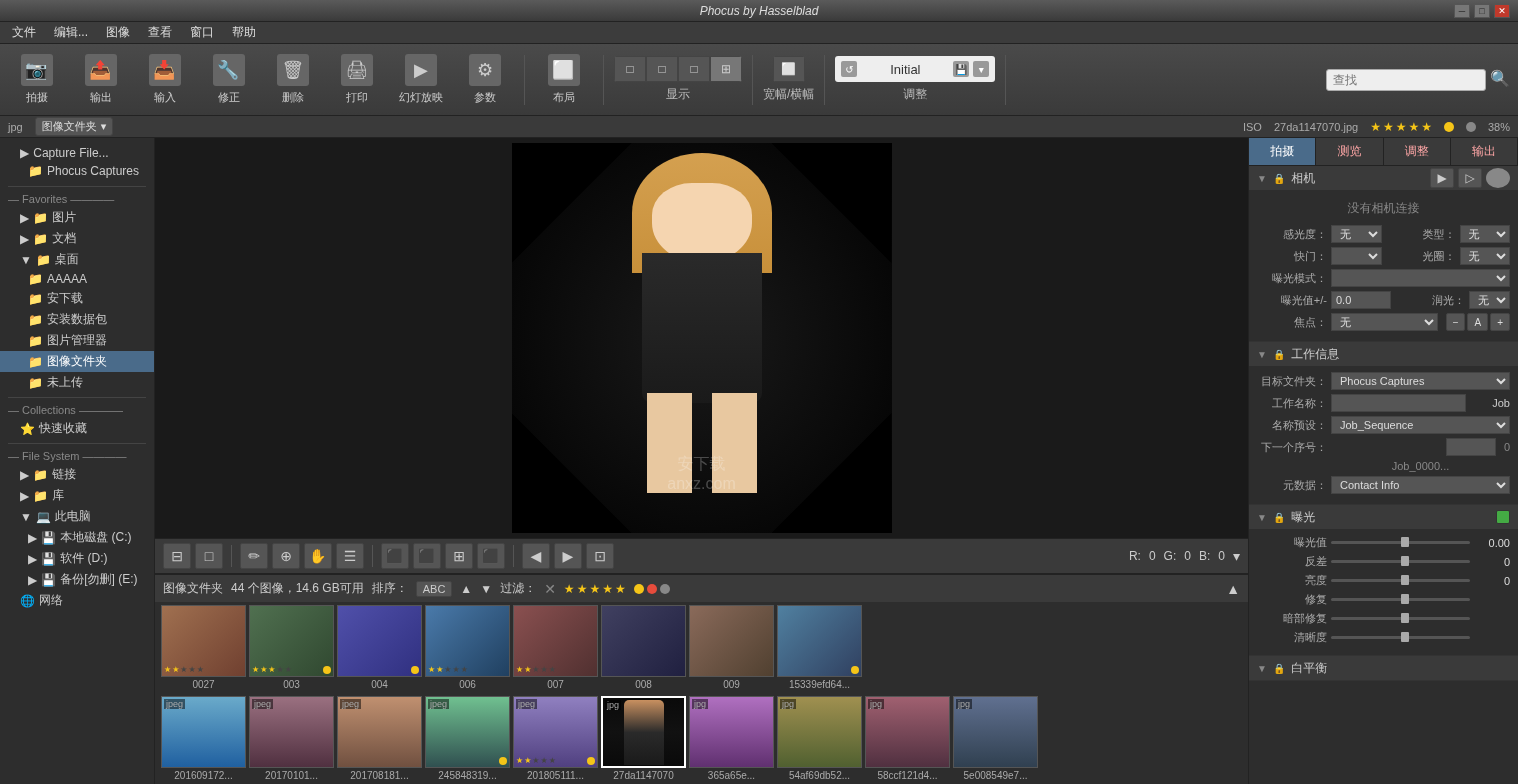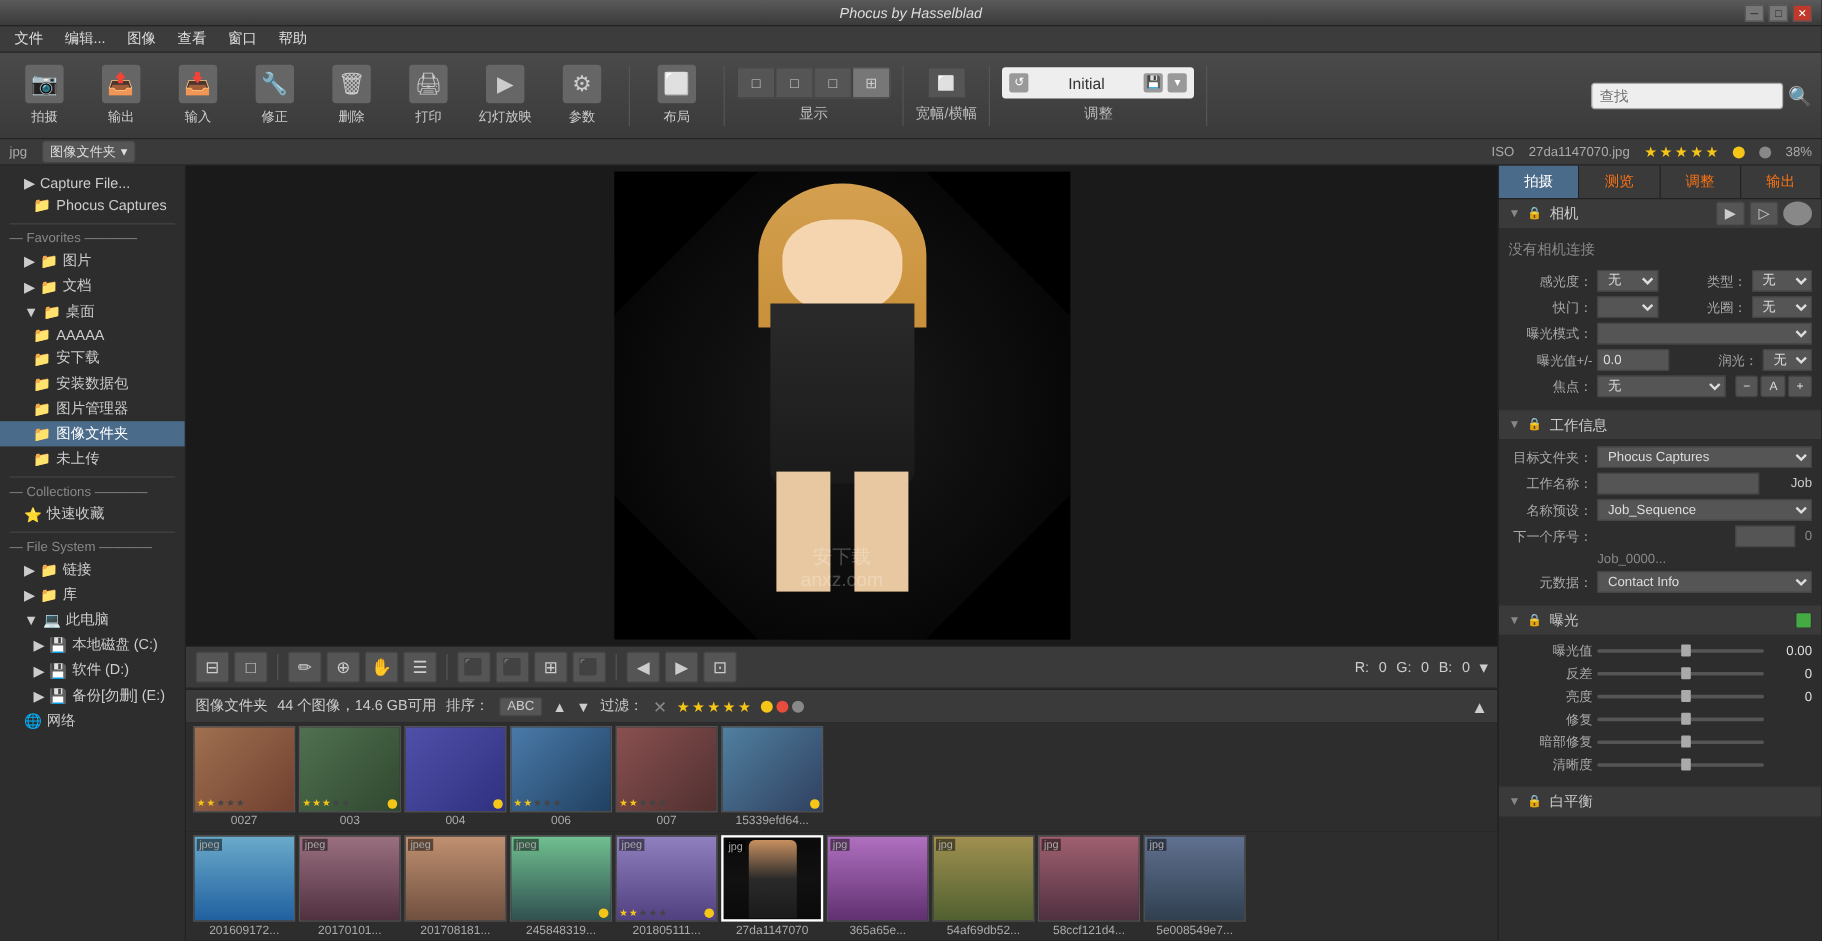--- a/index.html
+++ b/index.html
@@ -156,21 +156,21 @@
 
     .adjust-label {
       color: #bbb;
       font-size: 12px;
       text-align: center;
     }
 
     
     .search-bar-container {
       display: flex;
-      align-items: flex-end;
+      align-items: flex-start;
       margin-left: auto;
       gap: 4px;
     }
     .search-input-box {
       background: #eee;
       border: 1px solid #aaa;
       border-radius: 3px;
       height: 22px;
       width: 160px;
       padding: 0 6px;
@@ -415,21 +415,21 @@
       align-items: center;
       border-bottom: 1px solid #222;
     }
     .right-tab {
       flex: 1;
       height: 100%;
       display: flex;
       align-items: center;
       justify-content: center;
       font-size: 12px;
-      color: #f97316;
+      color: #fca5a5;
       cursor: pointer;
       border-right: 1px solid #222;
     }
     .right-tab.active {
       background: #4a6b8a;
       color: #fff;
     }
 
     
     .panel-section {
@@ -449,20 +449,21 @@
     .panel-section-header .lock-icon { font-size: 10px; color: #888; }
     .panel-body {
       padding: 6px 8px;
       background: #2d2d2d;
     }
     .panel-row {
       display: flex;
       align-items: center;
       margin-bottom: 4px;
       gap: 4px;
+      justify-content: center;
     }
     .panel-label {
       width: 70px;
       font-size: 11px;
       color: #aaa;
       text-align: right;
       flex-shrink: 0;
     }
     .panel-control {
       flex: 1;
@@ -909,20 +910,32 @@
             <span class="ts">★</span>
               <span class="ts">★</span>
               <span class="ts empty">★</span>
               <span class="ts empty">★</span>
               <span class="ts empty">★</span>
           </div>
         </div>
         <span class="thumb-label">007</span>
       </div>
       <div class="thumb-item">
+        <div class="thumb-img" style="background:#4a4a6a;">
+          <div style="width:100%;height:100%;background:linear-gradient(135deg,#404060,#202040);"></div>
+        </div>
+        <span class="thumb-label">008</span>
+      </div>
+      <div class="thumb-item">
+        <div class="thumb-img" style="background:#7a5a4a;">
+          <div style="width:100%;height:100%;background:linear-gradient(135deg,#8a6a5a,#504030);"></div>
+        </div>
+        <span class="thumb-label">009</span>
+      </div>
+      <div class="thumb-item">
         <div class="thumb-img" style="background:#5a7a9a;">
           <div style="width:100%;height:100%;background:linear-gradient(135deg,#5080a0,#304060);"></div>
           <div class="thumb-dot" style="background:#f5c518;"></div>
         </div>
         <span class="thumb-label">15339efd64...</span>
       </div>
     </div>
 
     <div style="display:flex;gap:3px;padding:3px 6px;background:#2d2d2d;overflow:hidden;">
       <div class="thumb-item">

